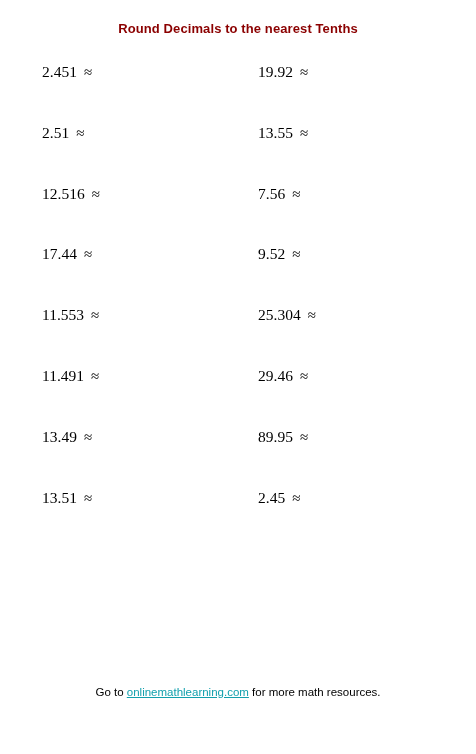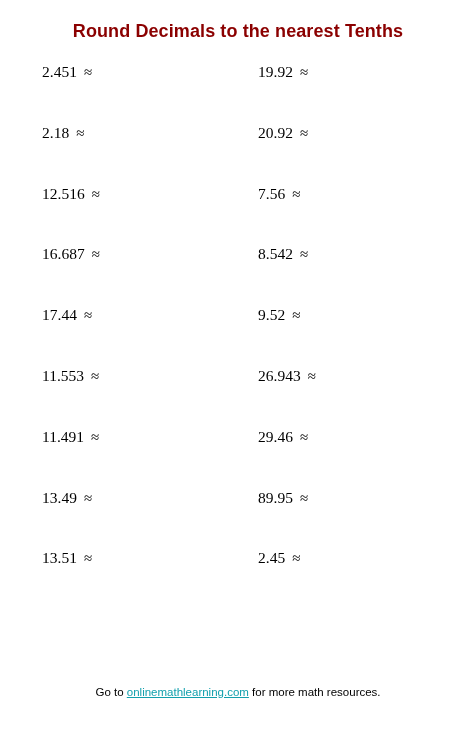--- a/index.html
+++ b/index.html
@@ -24,21 +24,21 @@
     box-sizing: border-box;
   }
   .worksheet-title {
     position: absolute;
     top: 21px;
     left: 0;
     width: 476px;
     text-align: center;
     font-family: "Liberation Sans", "DejaVu Sans", sans-serif;
     font-weight: bold;
-    font-size: 18px;
+    font-size: 13px;
     letter-spacing: 0.1px;
     color: #8b0000;
     white-space: nowrap;
   }
   .problems {
     position: absolute;
     top: 62px;
     left: 0;
     width: 476px;
     height: 590px;
@@ -104,60 +104,52 @@
         <span class="problem-number">2.451</span><span class="approx-symbol">≈</span><span class="answer-blank"></span>
       </div>
       <div class="problem-cell col-right">
         <span class="problem-number">19.92</span><span class="approx-symbol">≈</span><span class="answer-blank"></span>
       </div>
     </div>
 
 
     <div class="problem-row">
       <div class="problem-cell col-left">
-        <span class="problem-number">2.18</span><span class="approx-symbol">≈</span><span class="answer-blank"></span>
+        <span class="problem-number">2.51</span><span class="approx-symbol">≈</span><span class="answer-blank"></span>
       </div>
       <div class="problem-cell col-right">
-        <span class="problem-number">20.92</span><span class="approx-symbol">≈</span><span class="answer-blank"></span>
+        <span class="problem-number">13.55</span><span class="approx-symbol">≈</span><span class="answer-blank"></span>
       </div>
     </div>
 
     <div class="problem-row">
       <div class="problem-cell col-left">
         <span class="problem-number">12.516</span><span class="approx-symbol">≈</span><span class="answer-blank"></span>
       </div>
       <div class="problem-cell col-right">
         <span class="problem-number">7.56</span><span class="approx-symbol">≈</span><span class="answer-blank"></span>
       </div>
     </div>
 
-    <div class="problem-row">
-      <div class="problem-cell col-left">
-        <span class="problem-number">16.687</span><span class="approx-symbol">≈</span><span class="answer-blank"></span>
-      </div>
-      <div class="problem-cell col-right">
-        <span class="problem-number">8.542</span><span class="approx-symbol">≈</span><span class="answer-blank"></span>
-      </div>
-    </div>
 
     <div class="problem-row">
       <div class="problem-cell col-left">
         <span class="problem-number">17.44</span><span class="approx-symbol">≈</span><span class="answer-blank"></span>
       </div>
       <div class="problem-cell col-right">
         <span class="problem-number">9.52</span><span class="approx-symbol">≈</span><span class="answer-blank"></span>
       </div>
     </div>
 
     <div class="problem-row">
       <div class="problem-cell col-left">
         <span class="problem-number">11.553</span><span class="approx-symbol">≈</span><span class="answer-blank"></span>
       </div>
       <div class="problem-cell col-right">
-        <span class="problem-number">26.943</span><span class="approx-symbol">≈</span><span class="answer-blank"></span>
+        <span class="problem-number">25.304</span><span class="approx-symbol">≈</span><span class="answer-blank"></span>
       </div>
     </div>
 
     <div class="problem-row">
       <div class="problem-cell col-left">
         <span class="problem-number">11.491</span><span class="approx-symbol">≈</span><span class="answer-blank"></span>
       </div>
       <div class="problem-cell col-right">
         <span class="problem-number">29.46</span><span class="approx-symbol">≈</span><span class="answer-blank"></span>
       </div>

